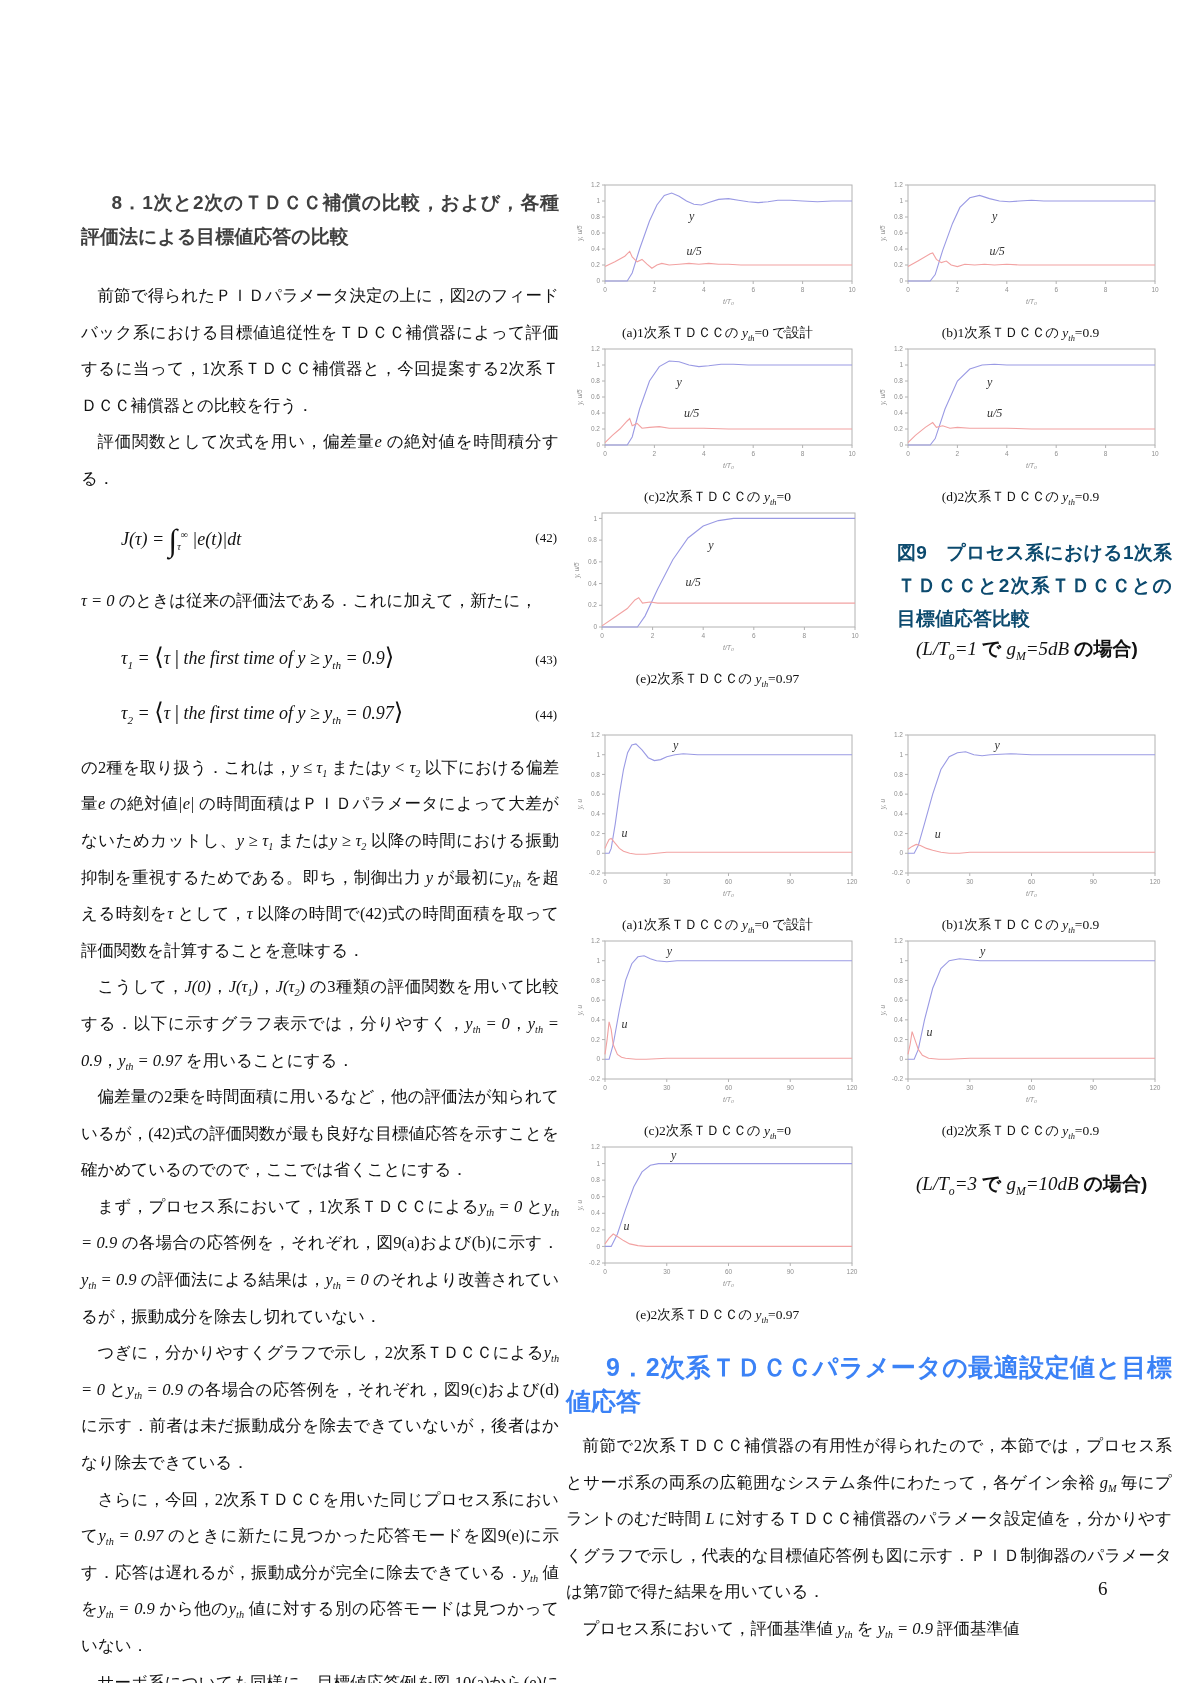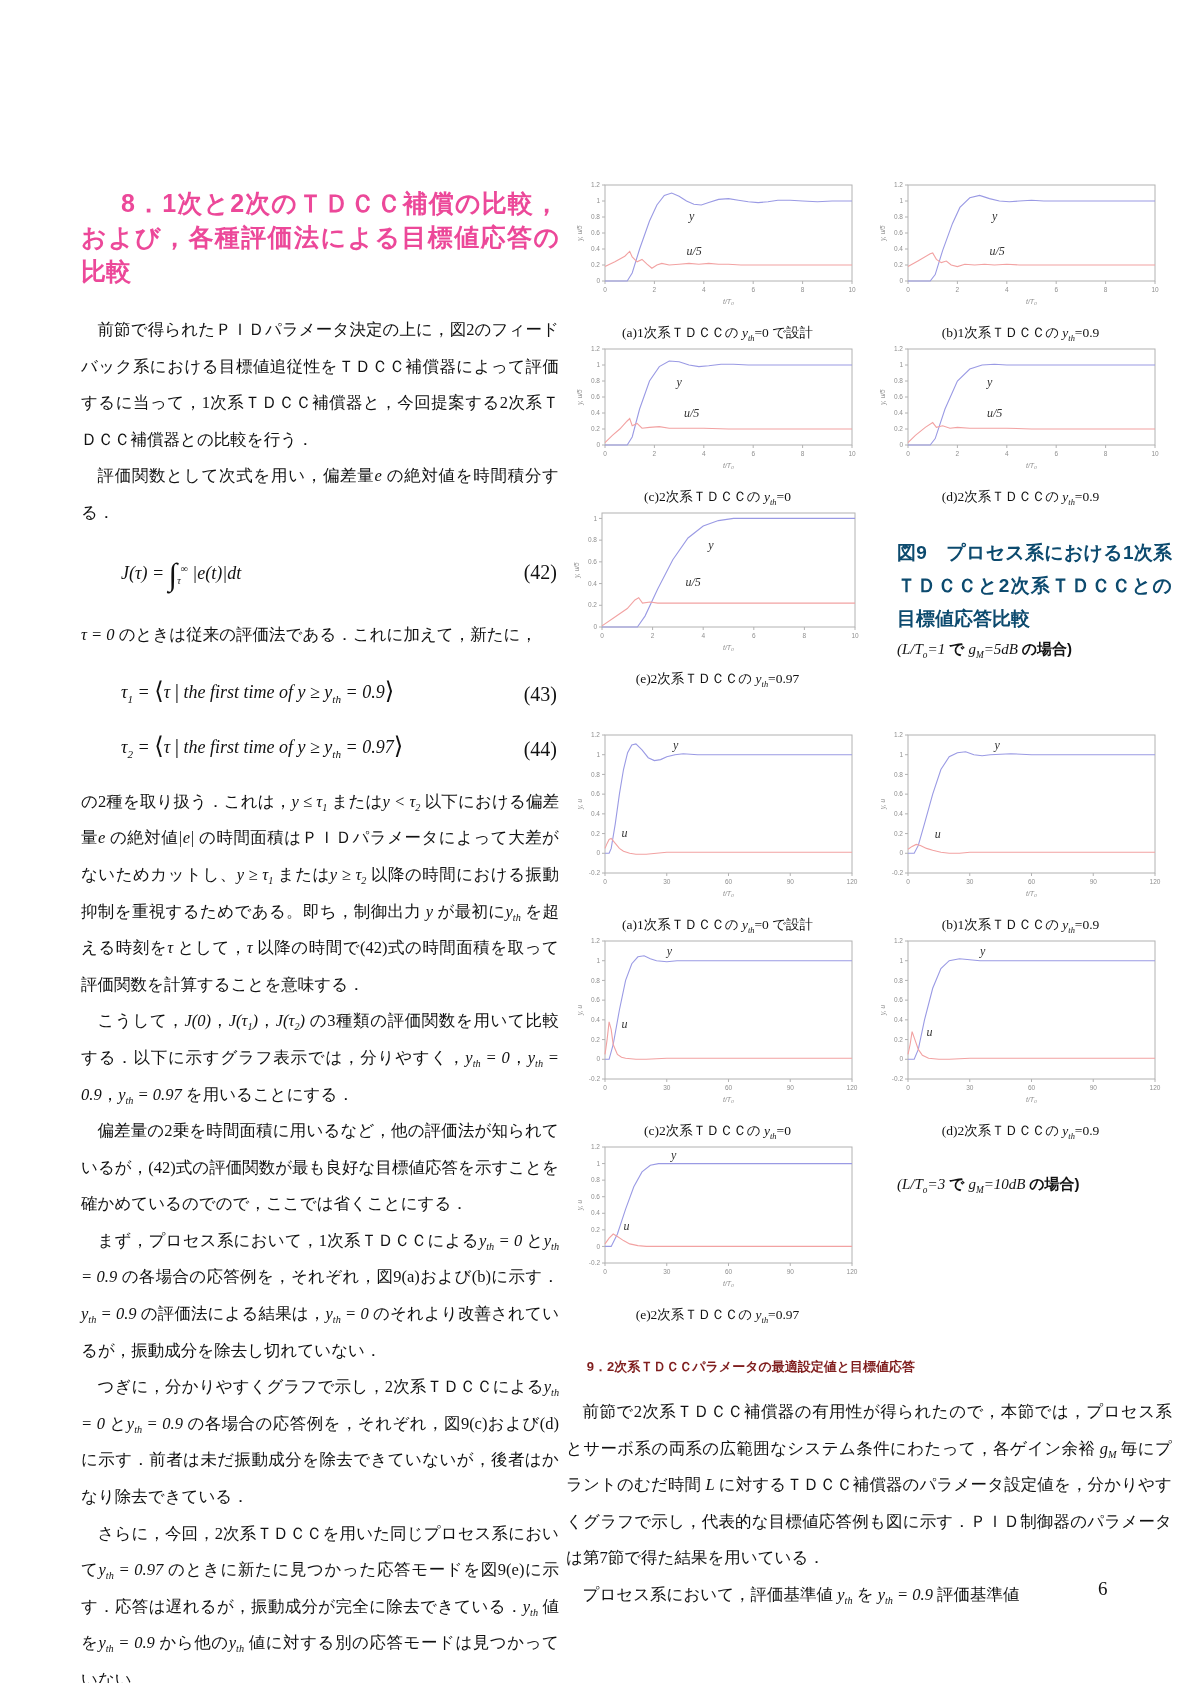--- a/index.html
+++ b/index.html
@@ -1,25 +1,25 @@
 <!DOCTYPE html>
 <html><head>
 <meta charset="utf-8">
 <style>
   html,body{margin:0;padding:0;background:#e8e8e8;}
   #page{position:relative;width:1190px;height:1683px;background:#ffffff;margin:0 auto;overflow:hidden;
         font-family:"Liberation Serif","DejaVu Serif",serif;color:#111;}
   
   #left-col{position:absolute;left:81px;top:186px;width:478px;}
-  .h8{font-family:"Liberation Sans","DejaVu Sans",sans-serif;font-weight:bold;font-size:25px;
-      line-height:34px;margin:0 0 24px 0;text-indent:1.6em;text-align:justify;color:#ec4899;}
+  .h8{font-family:"Liberation Sans","DejaVu Sans",sans-serif;font-weight:bold;font-size:19px;
+      line-height:34px;margin:0 0 24px 0;text-indent:1.6em;text-align:justify;color:#404040;}
   .body-p{font-size:16.5px;line-height:36.6px;margin:0;text-align:justify;}
   .ind{text-indent:1em;}
   .equation{position:relative;padding-left:40px;padding-right:60px;margin:20px 0;font-size:18px;line-height:34px;}
-  .eq-num{position:absolute;right:2px;top:3px;font-size:20px;font-style:normal;}
+  .eq-num{position:absolute;right:2px;top:3px;font-size:13px;font-style:normal;}
   
   .sg-p{font-style:normal;}
   .sg-pb{font-family:"Liberation Sans","DejaVu Sans",sans-serif;font-weight:bold;}
   .sg-m{font-style:italic;}
   .sg-bar{font-size:1.2em;}
   .sg-big{font-size:1.35em;vertical-align:-0.06em;}
   .sg-int{font-size:1.75em;vertical-align:-0.18em;line-height:0;}
   .sg-isup{font-size:0.55em;vertical-align:super;font-style:italic;}
   .sg-isub{font-size:0.55em;vertical-align:sub;font-style:italic;}
   sub.sg-sub{font-style:italic;font-size:0.62em;line-height:0;}
@@ -30,24 +30,24 @@
   figure{margin:0;padding:0;}
   .cap{font-size:13.5px;line-height:19px;margin-top:17px;text-align:center;}
   .chart{position:relative;}
   .ch-f9{width:286px;height:128px;}
   .ch-f9e{width:292px;height:146px;}
   .ch-f10{width:286px;height:170px;}
   .ch-f10e{width:286px;height:148px;}
   .fig-title-cell{width:275px;padding:30px 0 0 28px;display:flex;flex-direction:column;align-items:flex-start;}
   .fig-title{font-family:"Liberation Sans","DejaVu Sans",sans-serif;font-weight:bold;font-size:19px;
              line-height:33px;text-align:justify;color:#0c4a6e;}
-  .fig-cond{font-size:15px;line-height:26px;margin-top:1px;}
+  .fig-cond{font-size:19px;line-height:26px;margin-top:1px;margin-left:19px;}
   .grp-gap{height:40px;}
-  .h9{font-family:"Liberation Sans","DejaVu Sans",sans-serif;font-weight:bold;font-size:13px;
-      line-height:34px;margin:26px 0 10px 0;text-indent:1.6em;text-align:justify;color:#7f1d1d;}
+  .h9{font-family:"Liberation Sans","DejaVu Sans",sans-serif;font-weight:bold;font-size:25px;
+      line-height:34px;margin:26px 0 10px 0;text-indent:1.6em;text-align:justify;color:#3b82f6;}
   #page-num{position:absolute;left:1098px;top:1578px;font-size:19px;}
 </style>
 </head>
 <body>
 
 <div id="page">
 
   <div id="left-col">
     <h2 class="h8">8．1次と2次のＴＤＣＣ補償の比較，および，各種評価法による目標値応答の比較</h2>
     <div id="left-flow">

